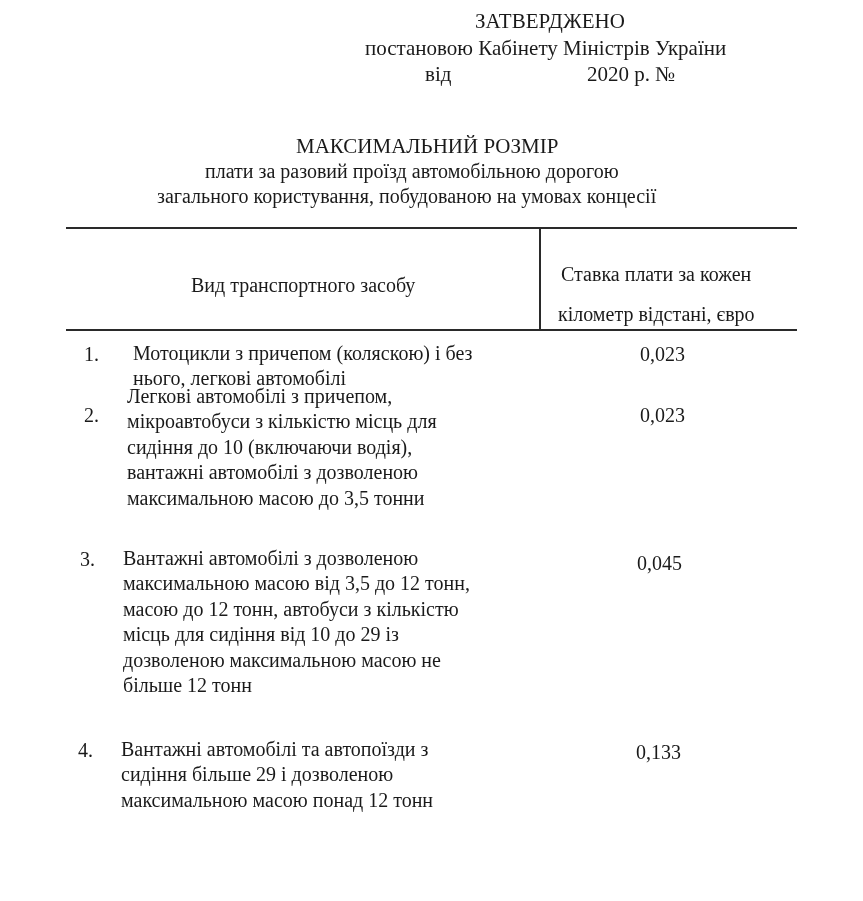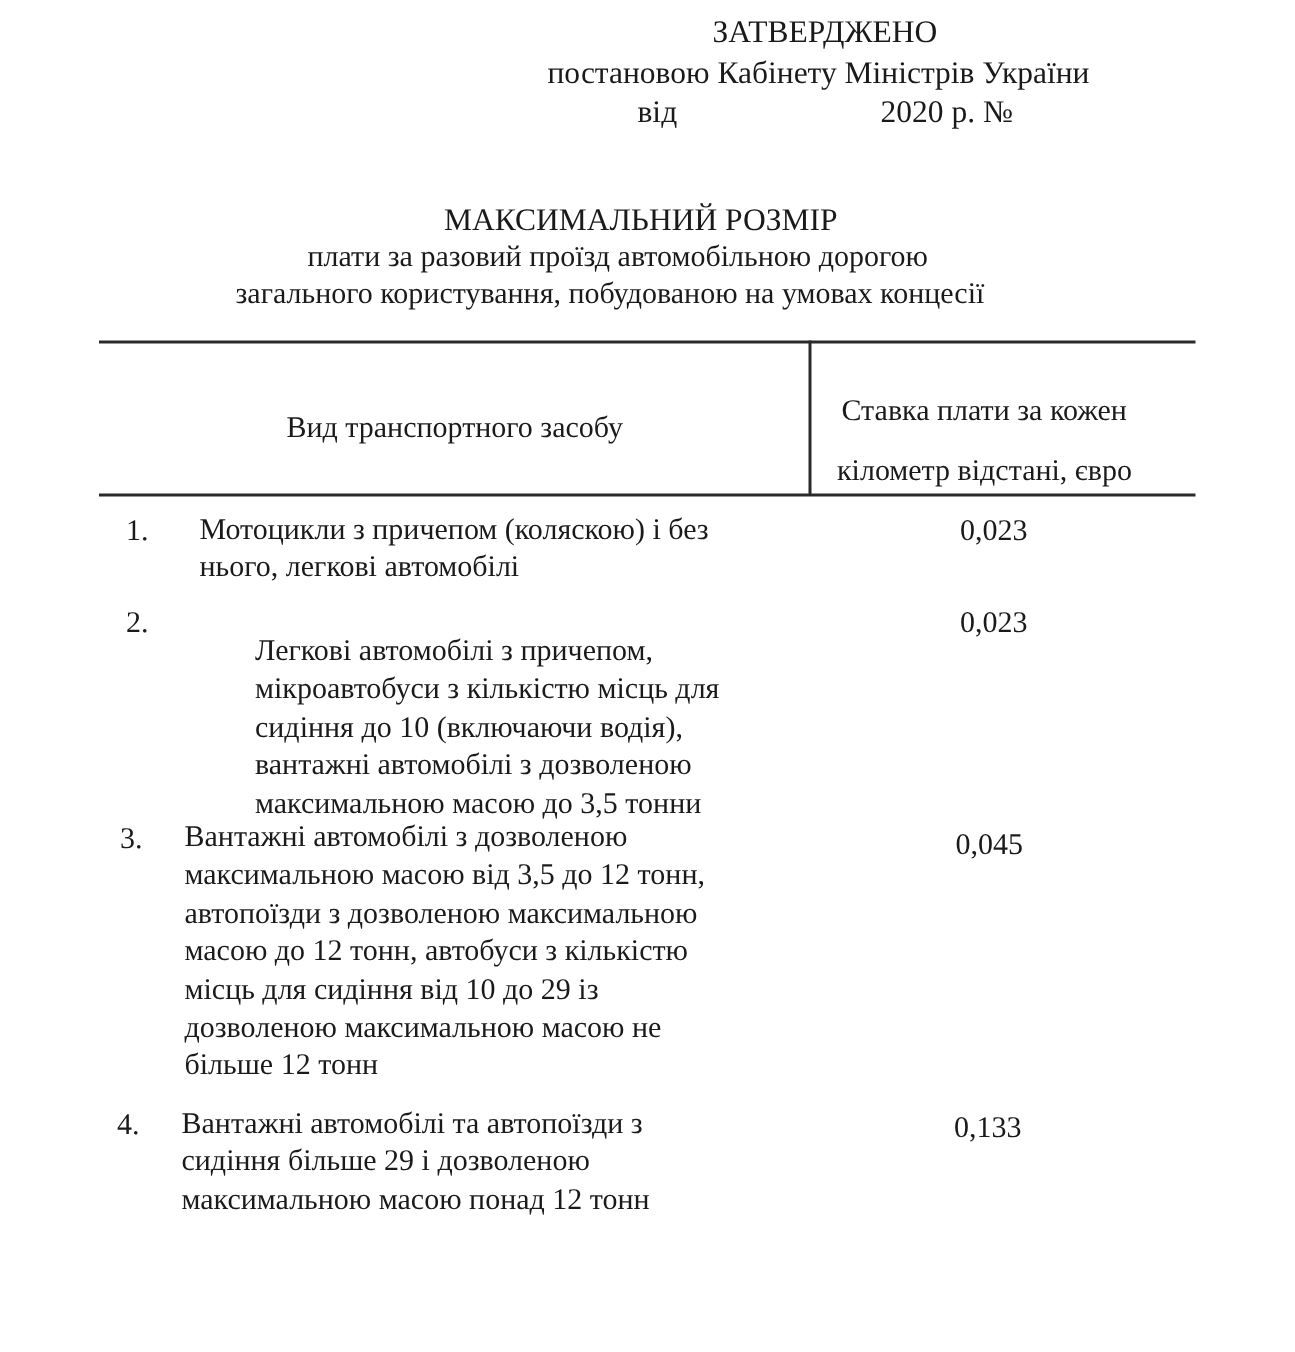--- a/index.html
+++ b/index.html
@@ -42,36 +42,35 @@
   <div class="abs num" style="left:84px; top:341px;">1.</div>
   <div class="abs rowtext" style="left:109px; top:341px;margin-left:24px;">
     <div>Мотоцикли з причепом (коляскою) і без</div>
     <div>нього, легкові автомобілі</div>
   </div>
   <div class="abs val" style="left:640px; top:341px;">0,023</div>
 </div>
 
 <div>
   <div class="abs num" style="left:84px; top:402px;">2.</div>
-  <div class="abs rowtext" style="left:127px; top:422px;margin-left:43px;">
+  <div class="abs rowtext" style="left:127px; top:384px;">
     <div>Легкові автомобілі з причепом,</div>
     <div>мікроавтобуси з кількістю місць для</div>
     <div>сидіння до 10 (включаючи водія),</div>
     <div>вантажні автомобілі з дозволеною</div>
     <div>максимальною масою до 3,5 тонни</div>
   </div>
   <div class="abs val" style="left:640px; top:402px;">0,023</div>
 </div>
 
 <div>
   <div class="abs num" style="left:80px; top:546px;">3.</div>
   <div class="abs rowtext" style="left:123px; top:546px;">
     <div>Вантажні автомобілі з дозволеною</div>
     <div>максимальною масою від 3,5 до 12 тонн,</div>
-    <div>автопоїзди з дозволеною максимальною</div>
     <div>масою до 12 тонн, автобуси з кількістю</div>
     <div>місць для сидіння від 10 до 29 із</div>
     <div>дозволеною максимальною масою не</div>
     <div>більше 12 тонн</div>
   </div>
   <div class="abs val" style="left:637px; top:550px;">0,045</div>
 </div>
 
 <div>
   <div class="abs num" style="left:78px; top:737px;">4.</div>

